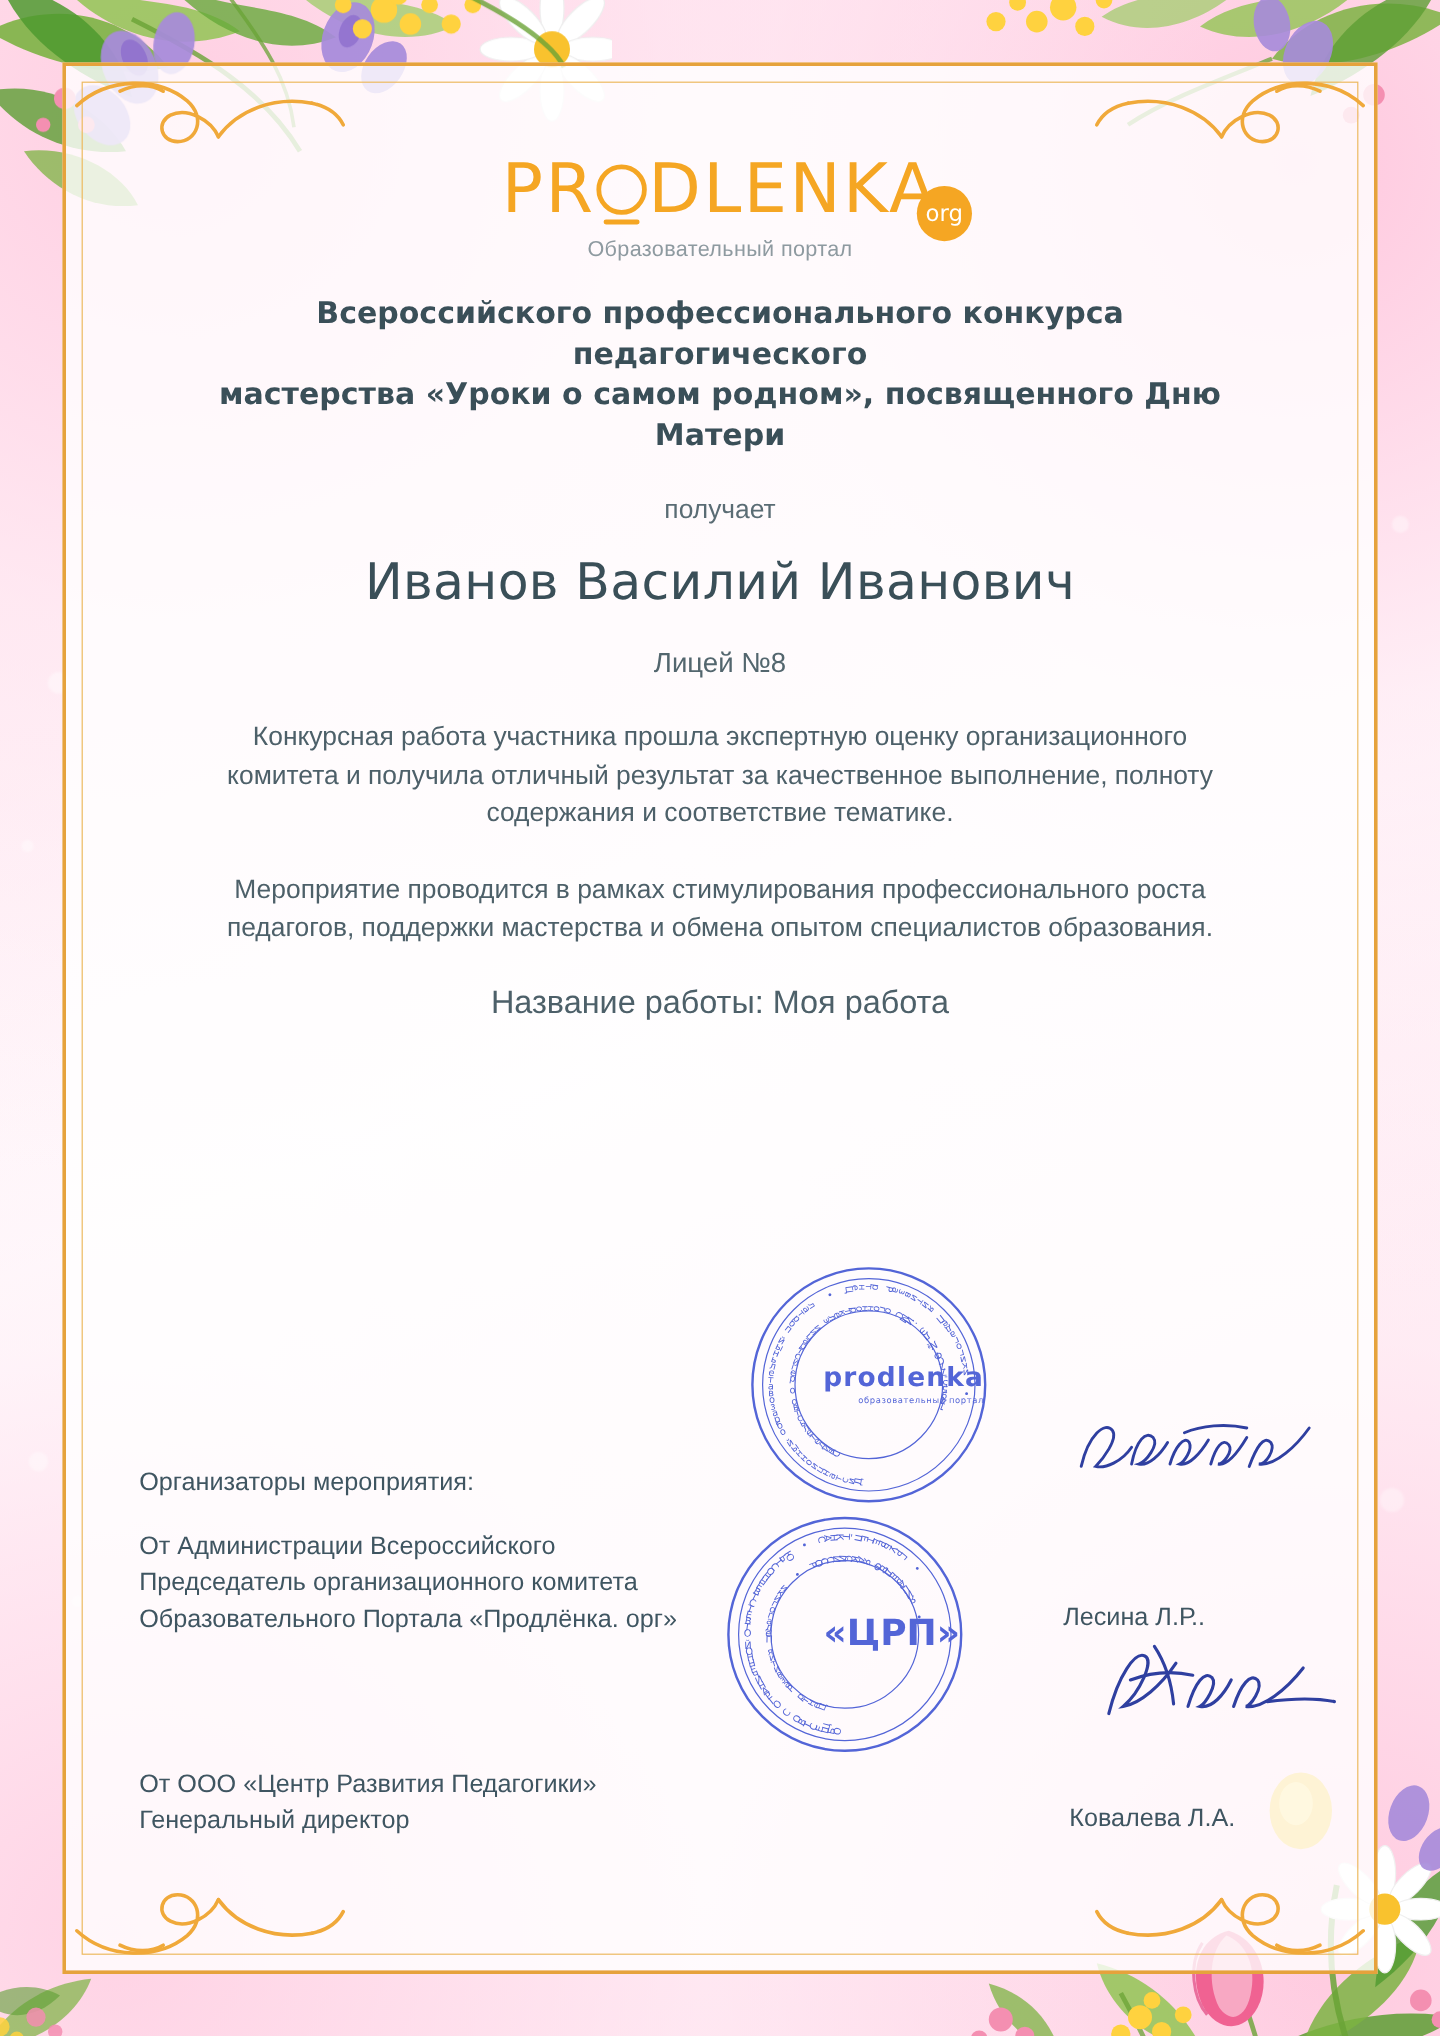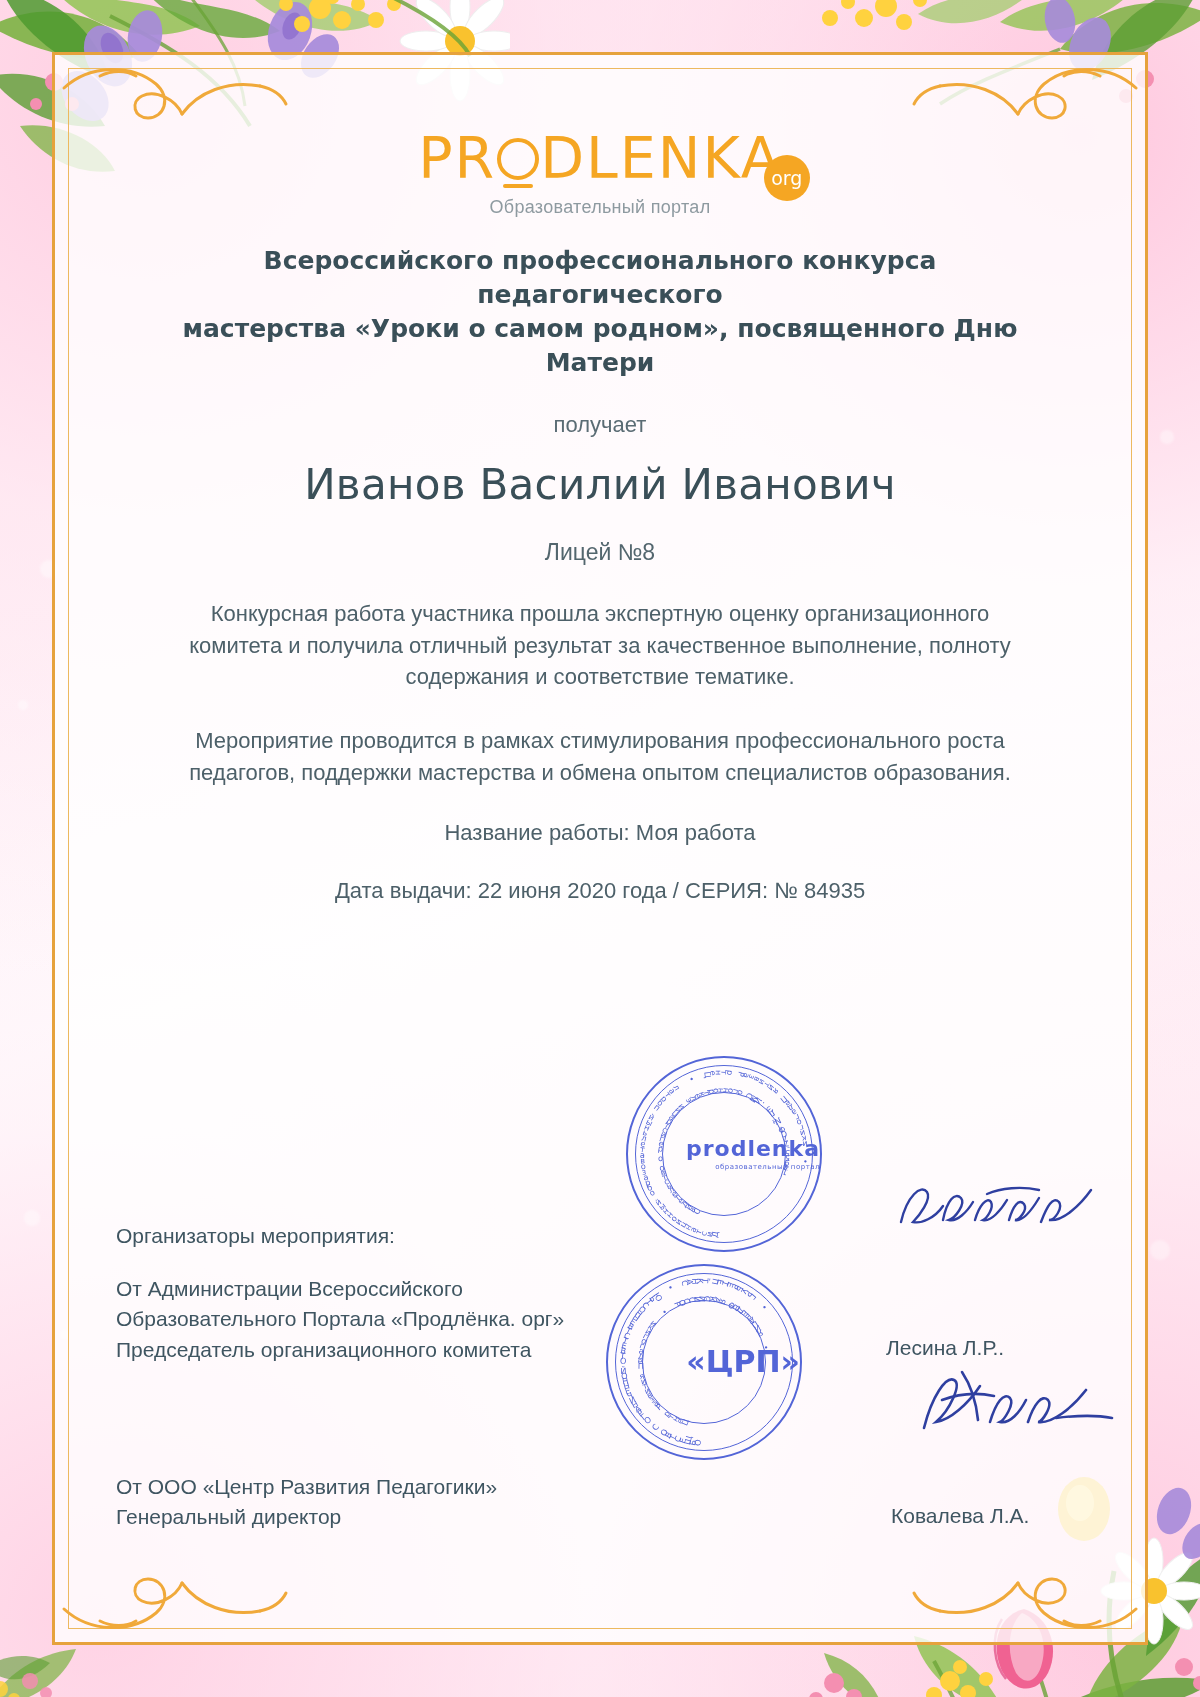--- a/index.html
+++ b/index.html
@@ -136,21 +136,21 @@
   }
   p.body-par {
     margin: 32px auto 0 auto;
     max-width: 830px;
     font-size: 22px;
     line-height: 1.44;
     color: #4d6069;
   }
   .work-line, .date-line {
     margin-top: 32px;
-    font-size: 22px;
+    font-size: 27px;
     color: #4d6069;
   }
 
   
   #footer {
     position: absolute;
     left: 48px; right: 36px; bottom: 96px;
     text-align: left;
   }
   .org-heading { font-size: 21px; color:#3f5561; }
@@ -447,21 +447,20 @@
     <div class="receives">получает</div>
 
     <div class="recipient">Иванов Василий Иванович</div>
 
     <div class="institution">Лицей №8</div>
 
     <p class="body-par">Конкурсная работа участника прошла экспертную оценку организационного комитета и получила отличный результат за качественное выполнение, полноту содержания и соответствие тематике.</p>
     <p class="body-par">Мероприятие проводится в рамках стимулирования профессионального роста педагогов, поддержки мастерства и обмена опытом специалистов образования.</p>
 
     <div class="work-line">Название работы: Моя работа</div>
-    <div class="date-line">Дата выдачи: 22 июня 2020 года / СЕРИЯ: № 84935</div>
 
     
     <div id="footer">
 
       <div class="stamp stamp-1">
         <div class="ring2"></div>
         <div class="ring3"></div>
         <div class="circ-txt">
             <span style="transform: rotate(-170deg) translate(0px, -84px) rotate(90deg);">Д</span>
             <span style="transform: rotate(-166.05deg) translate(0px, -84px) rotate(90deg);">и</span>
@@ -749,22 +748,22 @@
           <path d="M84,52 C90,32 98,22 104,28 C109,34 98,50 94,52 C104,54 114,42 120,30"></path>
           <path d="M122,52 C128,34 136,24 142,30 C147,36 136,52 132,52 C146,54 166,38 180,20"></path>
           <path d="M150,48 C166,46 186,44 206,48"></path>
         </g>
       </svg>
 
       <div class="org-heading">Организаторы мероприятия:</div>
 
       <div class="org-block sign-row">
         <div class="ln">От Администрации Всероссийского</div>
+        <div class="ln">Председатель организационного комитета</div>
         <div class="ln">Образовательного Портала «Продлёнка. орг»</div>
-        <div class="ln">Председатель организационного комитета</div>
         <div class="sign-name" style="left:770px;top:62px;">Лесина Л.Р..</div>
       </div>
 
       <div class="org-block sign-row" style="margin-top:106px;">
         <div class="ln">От ООО «Центр Развития Педагогики»</div>
         <div class="ln">Генеральный директор</div>
         <div class="sign-name" style="left:775px;top:32px;">Ковалева Л.А.</div>
       </div>
 
     </div>

